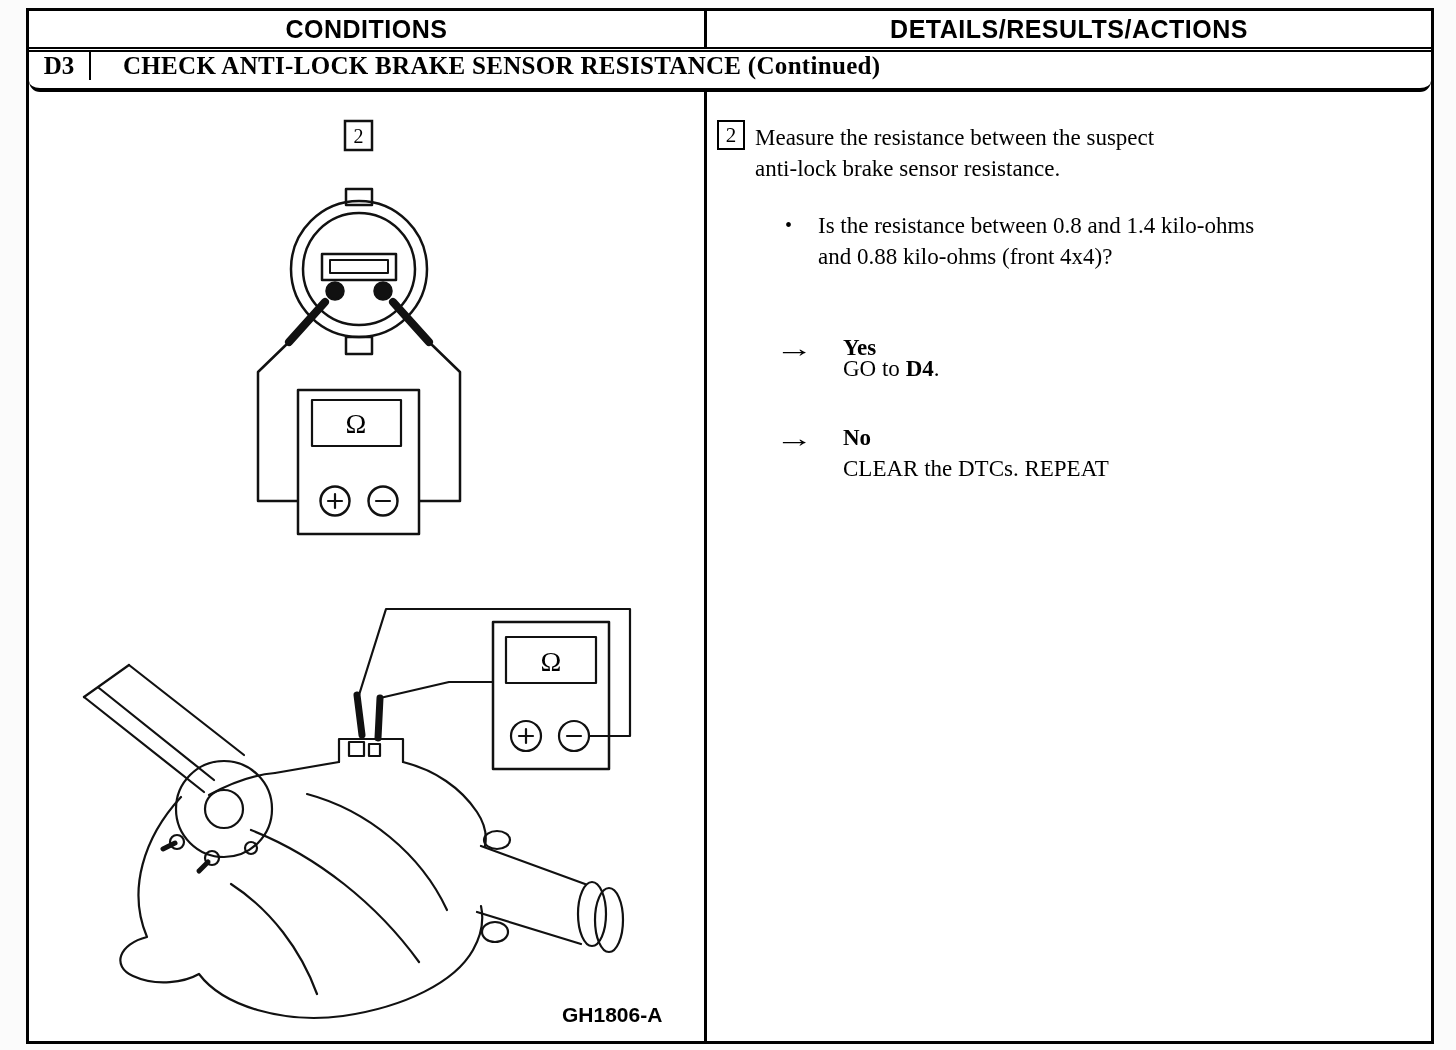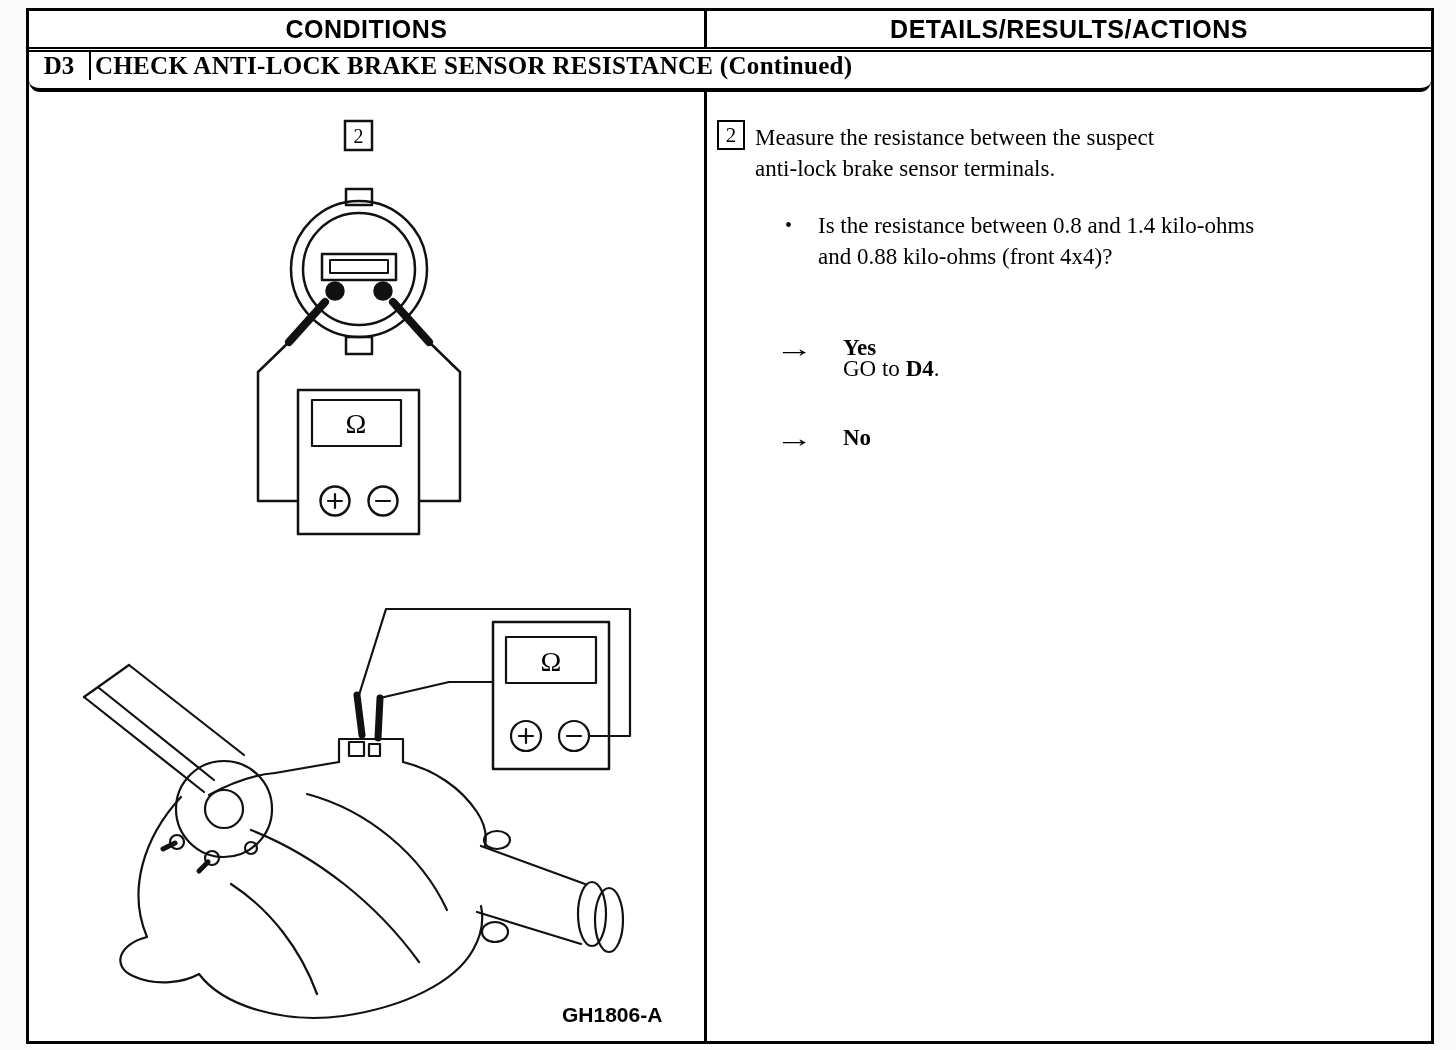--- a/index.html
+++ b/index.html
@@ -30,21 +30,21 @@
   
   .title-row {
     height:40px; border-bottom:4px solid #000;
     display:flex; align-items:flex-start;
     font-weight:bold; font-size:25px;border-radius:11px;
   }
   .test-id {
     width:62px; display:flex; align-items:center; justify-content:center;
     border-right:2px solid #000; font-weight:bold;
   }
-  .test-title { display:flex; align-items:center; padding-left:4px; letter-spacing:.3px; }
+  .test-title { display:flex; align-items:center; padding-left:32px; letter-spacing:.3px; }
   
   .body-row { flex:1; display:flex; min-height:0; }
   .body-left { width:678px; border-right:3px solid #000; position:relative; }
   .body-right { flex:1; position:relative; font-size:23px; line-height:31px; }
 
   .step-badge {
     position:absolute; left:10px; top:28px;
     width:28px; height:30px; border:2px solid #000;
     display:flex; align-items:center; justify-content:center;
     font-size:21px;
@@ -193,35 +193,36 @@
         <text class="svg-sans" x="533" y="930" font-size="21">GH1806-A</text>
       </svg>
     </div>
 
     <div class="body-right">
 
       <div class="step-badge">2</div>
 
       <div class="instruction">
         <div>Measure the resistance between the suspect</div>
-        <div>anti-lock brake sensor terminals.</div>
+        <div>anti-lock brake sensor resistance.</div>
       </div>
 
       <div class="bullet-char">•</div>
       <div class="question">
         <div>Is the resistance between 0.8 and 1.4 kilo-ohms</div>
         <div>and 0.88 kilo-ohms (front 4x4)?</div>
       </div>
 
       <div class="arrow arrow-yes">→</div>
       <div class="yes-label">Yes</div>
       <div class="yes-action">
         <span>GO to </span><span class="bold">D4</span><span>.</span>
       </div>
 
       <div class="arrow arrow-no">→</div>
       <div class="no-label">No</div>
       <div class="no-lines">
+        <div>CLEAR the DTCs. REPEAT</div>
       </div>
 
     </div>
   </div>
 </div>
 
 </body></html>

